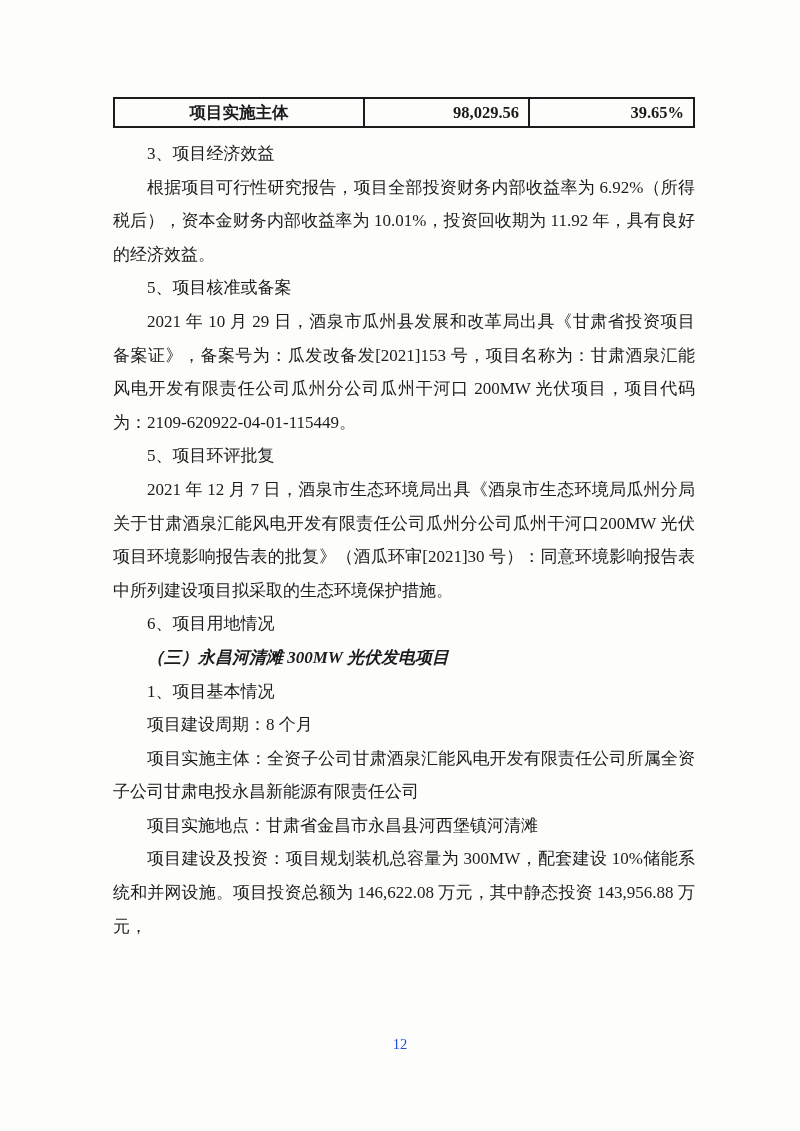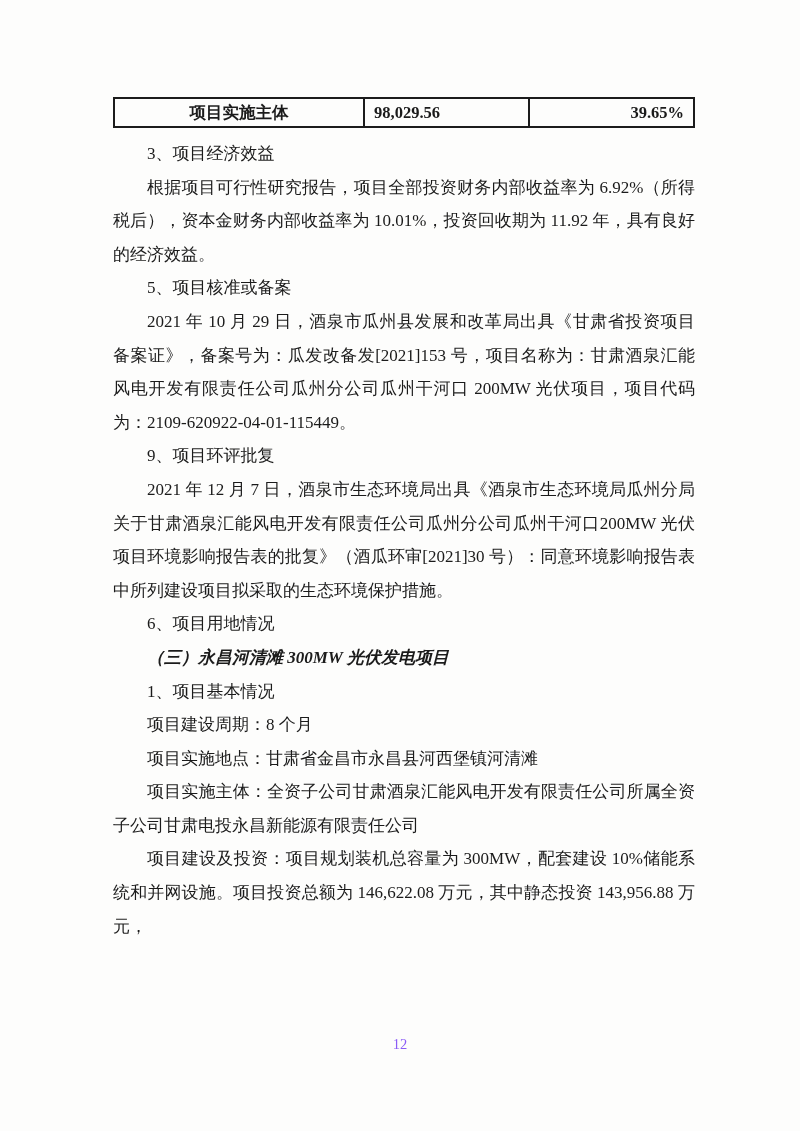--- a/index.html
+++ b/index.html
@@ -28,38 +28,38 @@
   }
   table.inv-table td {
     border: 2px solid #1c1c1c;
     font-weight: bold;
     font-size: 16.5px;
     line-height: 25px;
     padding: 1px 9px;
     overflow: hidden;
   }
   td.col-label   { width: 230px; text-align: center; }
-  td.col-amount  { width: 145px; text-align: left; }
+  td.col-amount  { width: 145px; text-align: right; }
   td.col-percent { text-align: right; }
   .content p {
     margin: 0;
     text-indent: 2em;
     text-align: justify;
     text-justify: inter-character;
   }
   p.subsection-title { font-weight: bold; font-style: italic; }
   .page-number {
     position: absolute;
     top: 1036px;
     left: 0;
     width: 100%;
     text-align: center;
     font-size: 14.5px;
     line-height: normal;
-    color: #8b5cf6;
+    color: #1d4ed8;
   }
 </style>
 </head>
 <body>
 
 <div class="page">
   <div class="content">
 
     <table class="inv-table">
       <tbody>
@@ -70,29 +70,29 @@
         </tr>
       </tbody>
     </table>
 
     <p>3、项目经济效益</p>
     <p>根据项目可行性研究报告，项目全部投资财务内部收益率为 6.92%（所得税后），资本金财务内部收益率为 10.01%，投资回收期为 11.92 年，具有良好的经济效益。</p>
 
     <p>5、项目核准或备案</p>
     <p>2021 年 10 月 29 日，酒泉市瓜州县发展和改革局出具《甘肃省投资项目备案证》，备案号为：瓜发改备发[2021]153 号，项目名称为：甘肃酒泉汇能风电开发有限责任公司瓜州分公司瓜州干河口 200MW 光伏项目，项目代码为：2109-620922-04-01-115449。</p>
 
-    <p>9、项目环评批复</p>
+    <p>5、项目环评批复</p>
     <p>2021 年 12 月 7 日，酒泉市生态环境局出具《酒泉市生态环境局瓜州分局关于甘肃酒泉汇能风电开发有限责任公司瓜州分公司瓜州干河口200MW 光伏项目环境影响报告表的批复》（酒瓜环审[2021]30 号）：同意环境影响报告表中所列建设项目拟采取的生态环境保护措施。</p>
 
     <p>6、项目用地情况</p>
 
     <p class="subsection-title">（三）永昌河清滩 300MW 光伏发电项目</p>
 
     <p>1、项目基本情况</p>
     <p>项目建设周期：8 个月</p>
+    <p>项目实施主体：全资子公司甘肃酒泉汇能风电开发有限责任公司所属全资子公司甘肃电投永昌新能源有限责任公司</p>
     <p>项目实施地点：甘肃省金昌市永昌县河西堡镇河清滩</p>
-    <p>项目实施主体：全资子公司甘肃酒泉汇能风电开发有限责任公司所属全资子公司甘肃电投永昌新能源有限责任公司</p>
     <p>项目建设及投资：项目规划装机总容量为 300MW，配套建设 10%储能系统和并网设施。项目投资总额为 146,622.08 万元，其中静态投资 143,956.88 万元，</p>
 
   </div>
 
   <div class="page-number">12</div>
 </div>
 
 </body></html>

